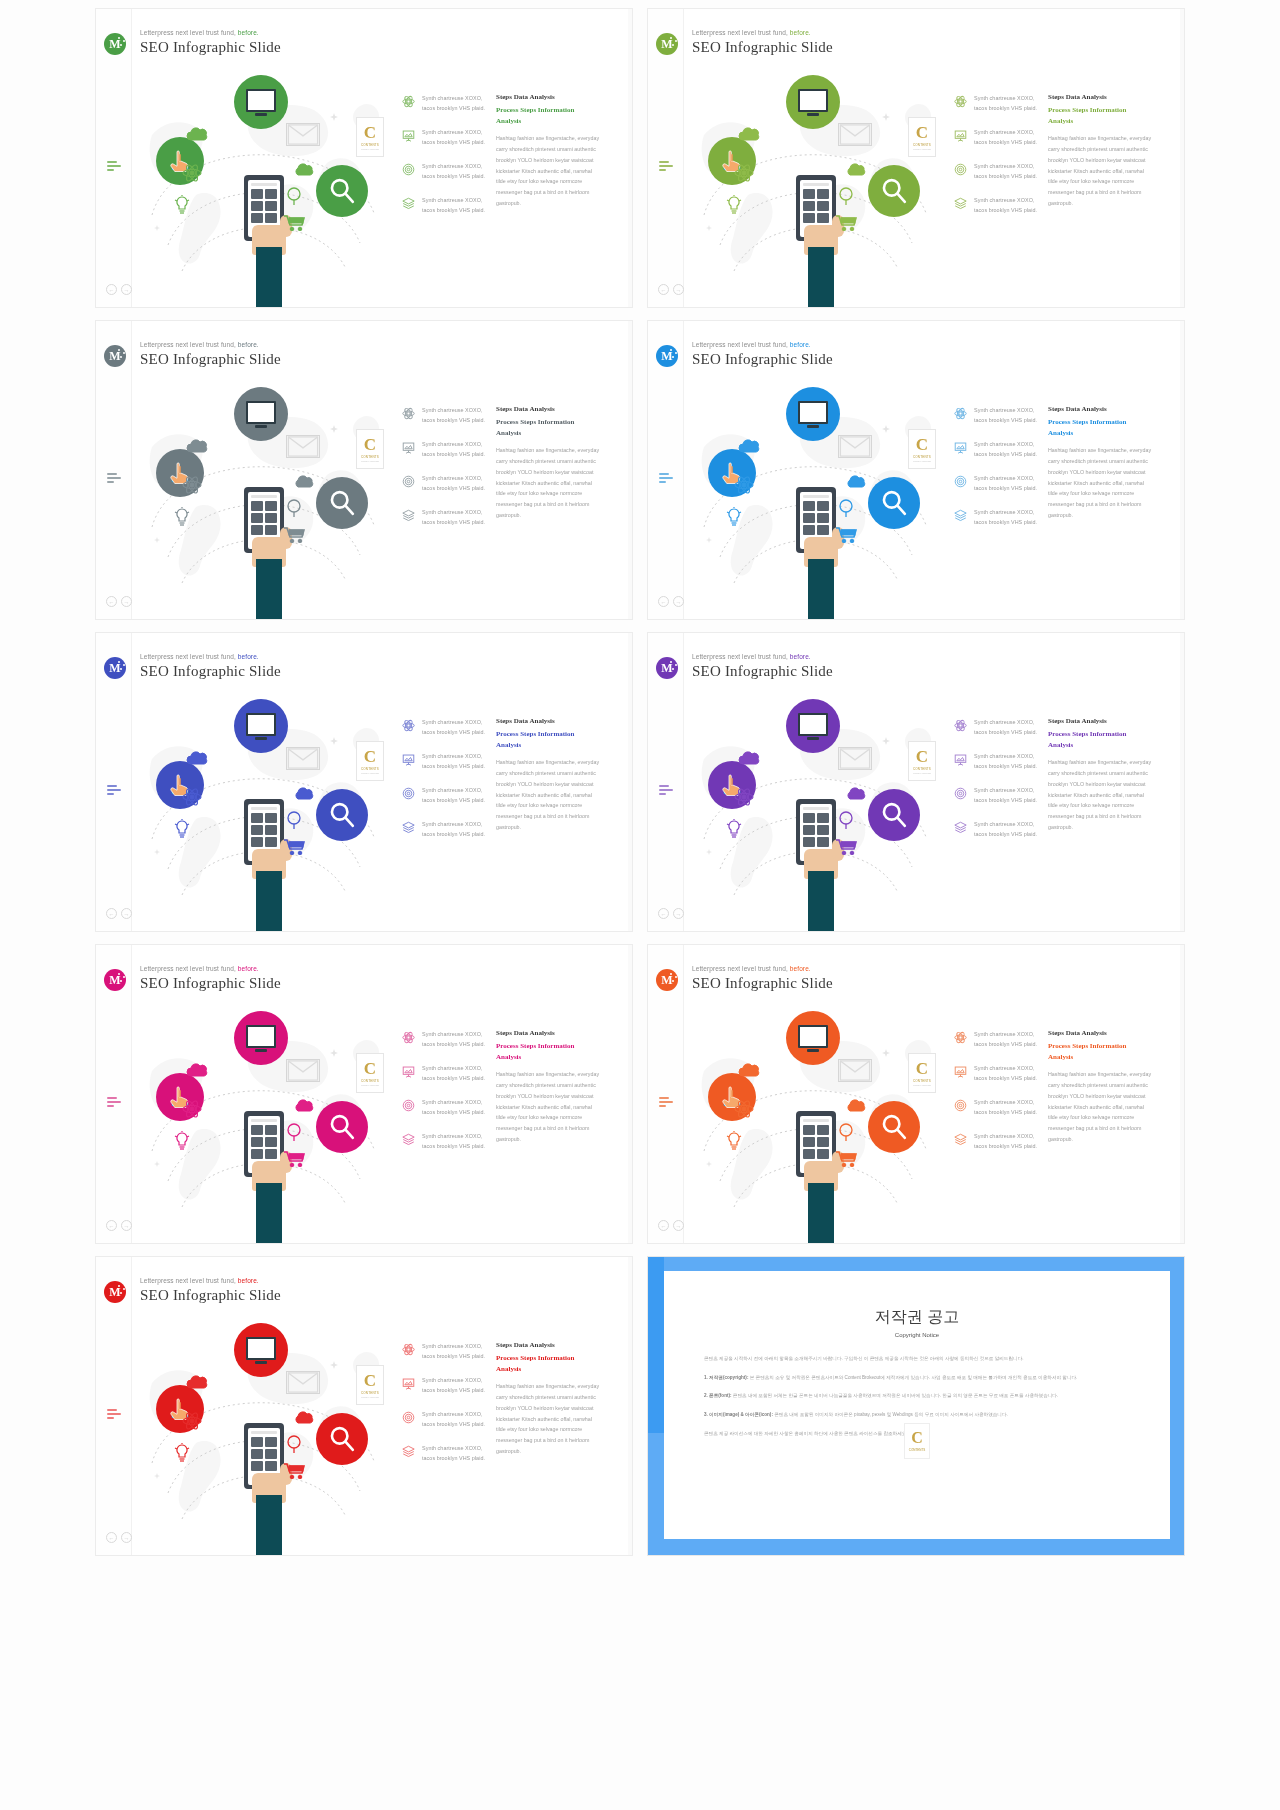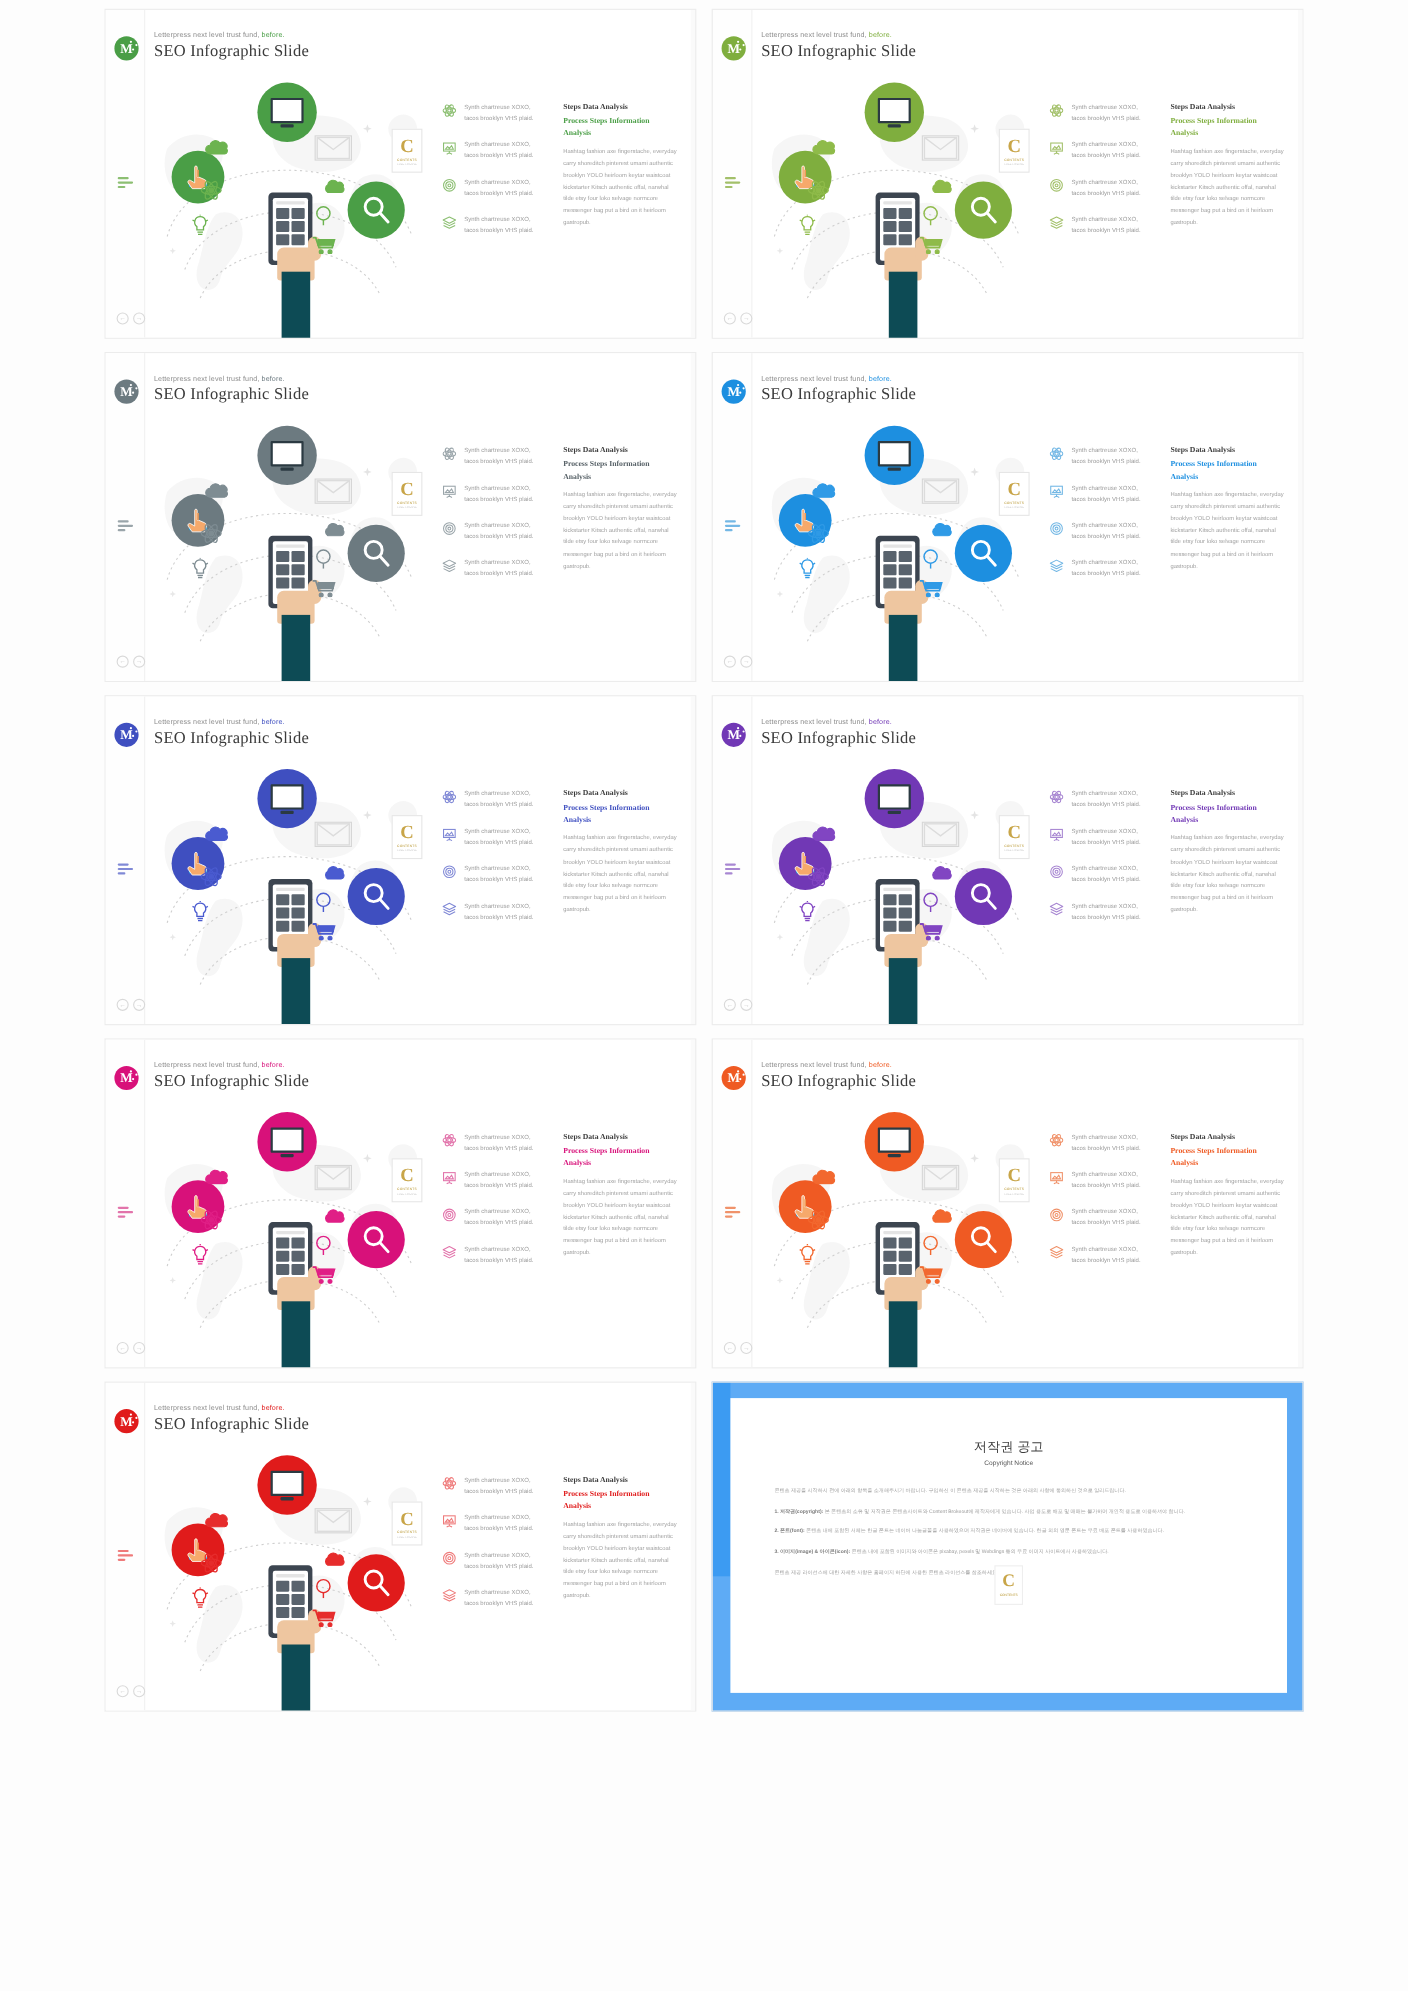--- a/index.html
+++ b/index.html
@@ -102,30 +102,30 @@
   .cart { left:150px; top:150px; width:22px; height:16px; }
   .sparkA { left:196px; top:48px; width:8px; height:8px; }
   .sparkB { left:20px; top:160px; width:6px; height:6px; }
 
   
   .bullets { position:absolute; left:306px; top:84px; width:112px; }
   .brow { display:flex; gap:7px; margin-bottom:14px; align-items:flex-start; }
   .brow .bi { width:13px; height:13px; flex:0 0 13px; margin-top:1px; }
   .brow .bt { font-size:5.4px; line-height:1.85; color:#9a9a9a; letter-spacing:.05px; }
 
-  .panel { position:absolute; left:416px; top:84px; width:105px; }
+  .panel { position:absolute; left:400px; top:84px; width:105px; }
   .p-h1 { font-family:"Liberation Serif",serif; font-weight:700; font-size:7px; color:#3b3b3b; }
   .p-h2 { font-family:"Liberation Serif",serif; font-weight:700; font-size:7px; line-height:1.5; margin-top:4px; }
   .p-body { font-size:5.3px; line-height:2.05; color:#a0a0a0; margin-top:7px; }
 
   
   .cr { position:relative; background:#5eabf5; border:1px solid #e8e8e8; overflow:hidden; }
   .cr .bandL { position:absolute; left:0; top:0; width:16px; height:176px; background:#3c9bf2; }
   .cr .sheet { position:absolute; left:16px; top:14px; right:14px; bottom:16px; background:#fff; }
-  .cr-title { text-align:center; font-size:12px; color:#3d3d3d; margin-top:36px; }
+  .cr-title { text-align:center; font-size:16px; color:#3d3d3d; margin-top:36px; }
   .cr-sub { text-align:center; font-size:6px; color:#555; margin-top:4px; }
   .cr-body { padding:0 40px; margin-top:16px; }
   .cr-p { font-size:4.6px; line-height:2.1; color:#9b9b9b; margin-bottom:9px; text-align:justify; }
   .cr-p b { color:#7c7c7c; font-weight:700; }
   .cr-wm { position:absolute; left:50%; top:152px; transform:translateX(-50%);
     width:26px; height:36px; border:1px solid #eee; background:#fff;
     display:flex; flex-direction:column; align-items:center; justify-content:center; }
   .cr-wm .cc { font-family:"Liberation Serif",serif; font-weight:700; font-size:16px; color:#c8a548; line-height:1; }
   .cr-wm .cl { font-size:3px; color:#b8962f; margin-top:2px; }
 </style>

